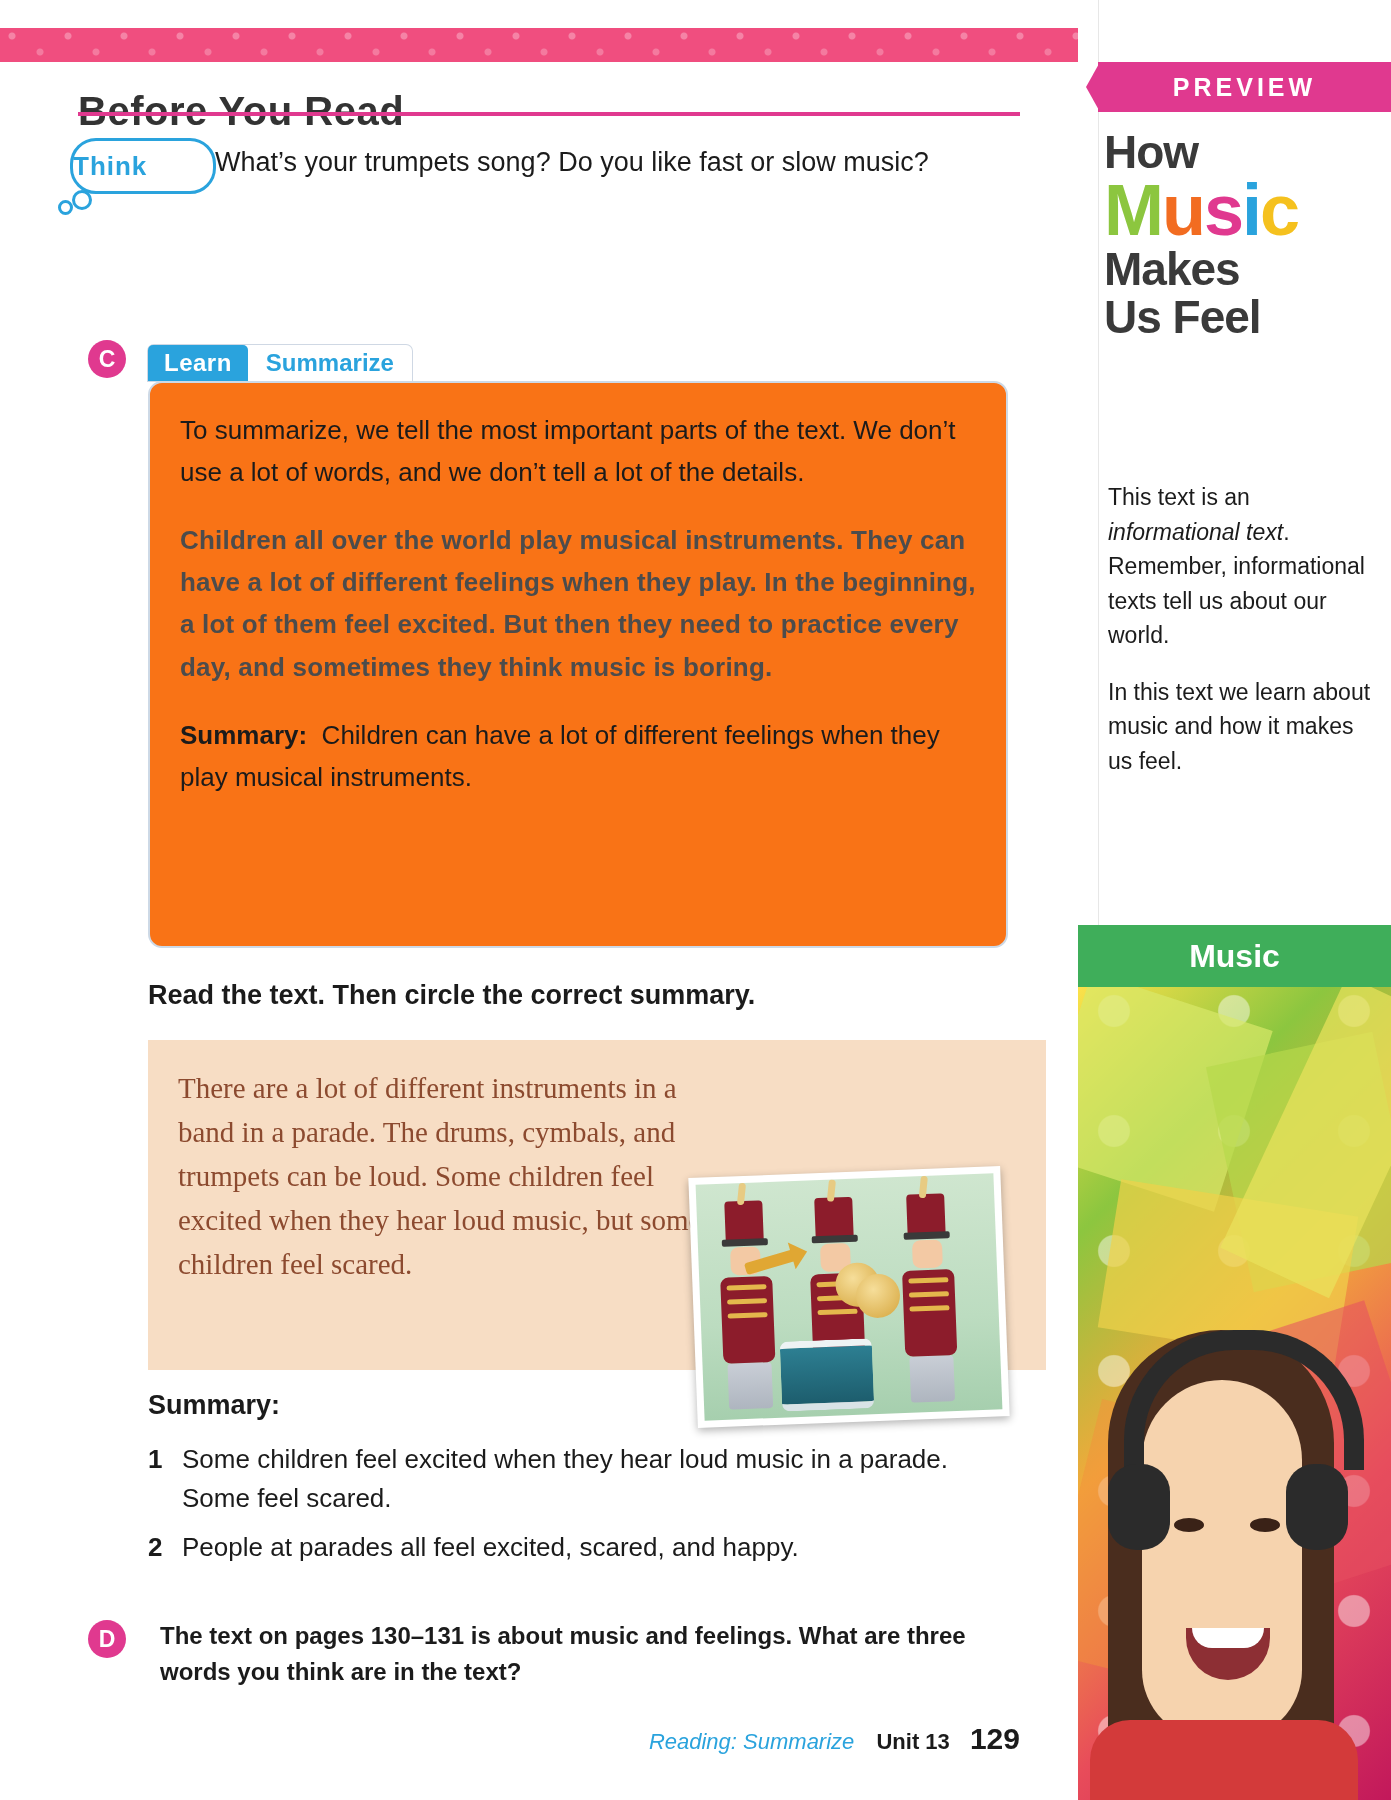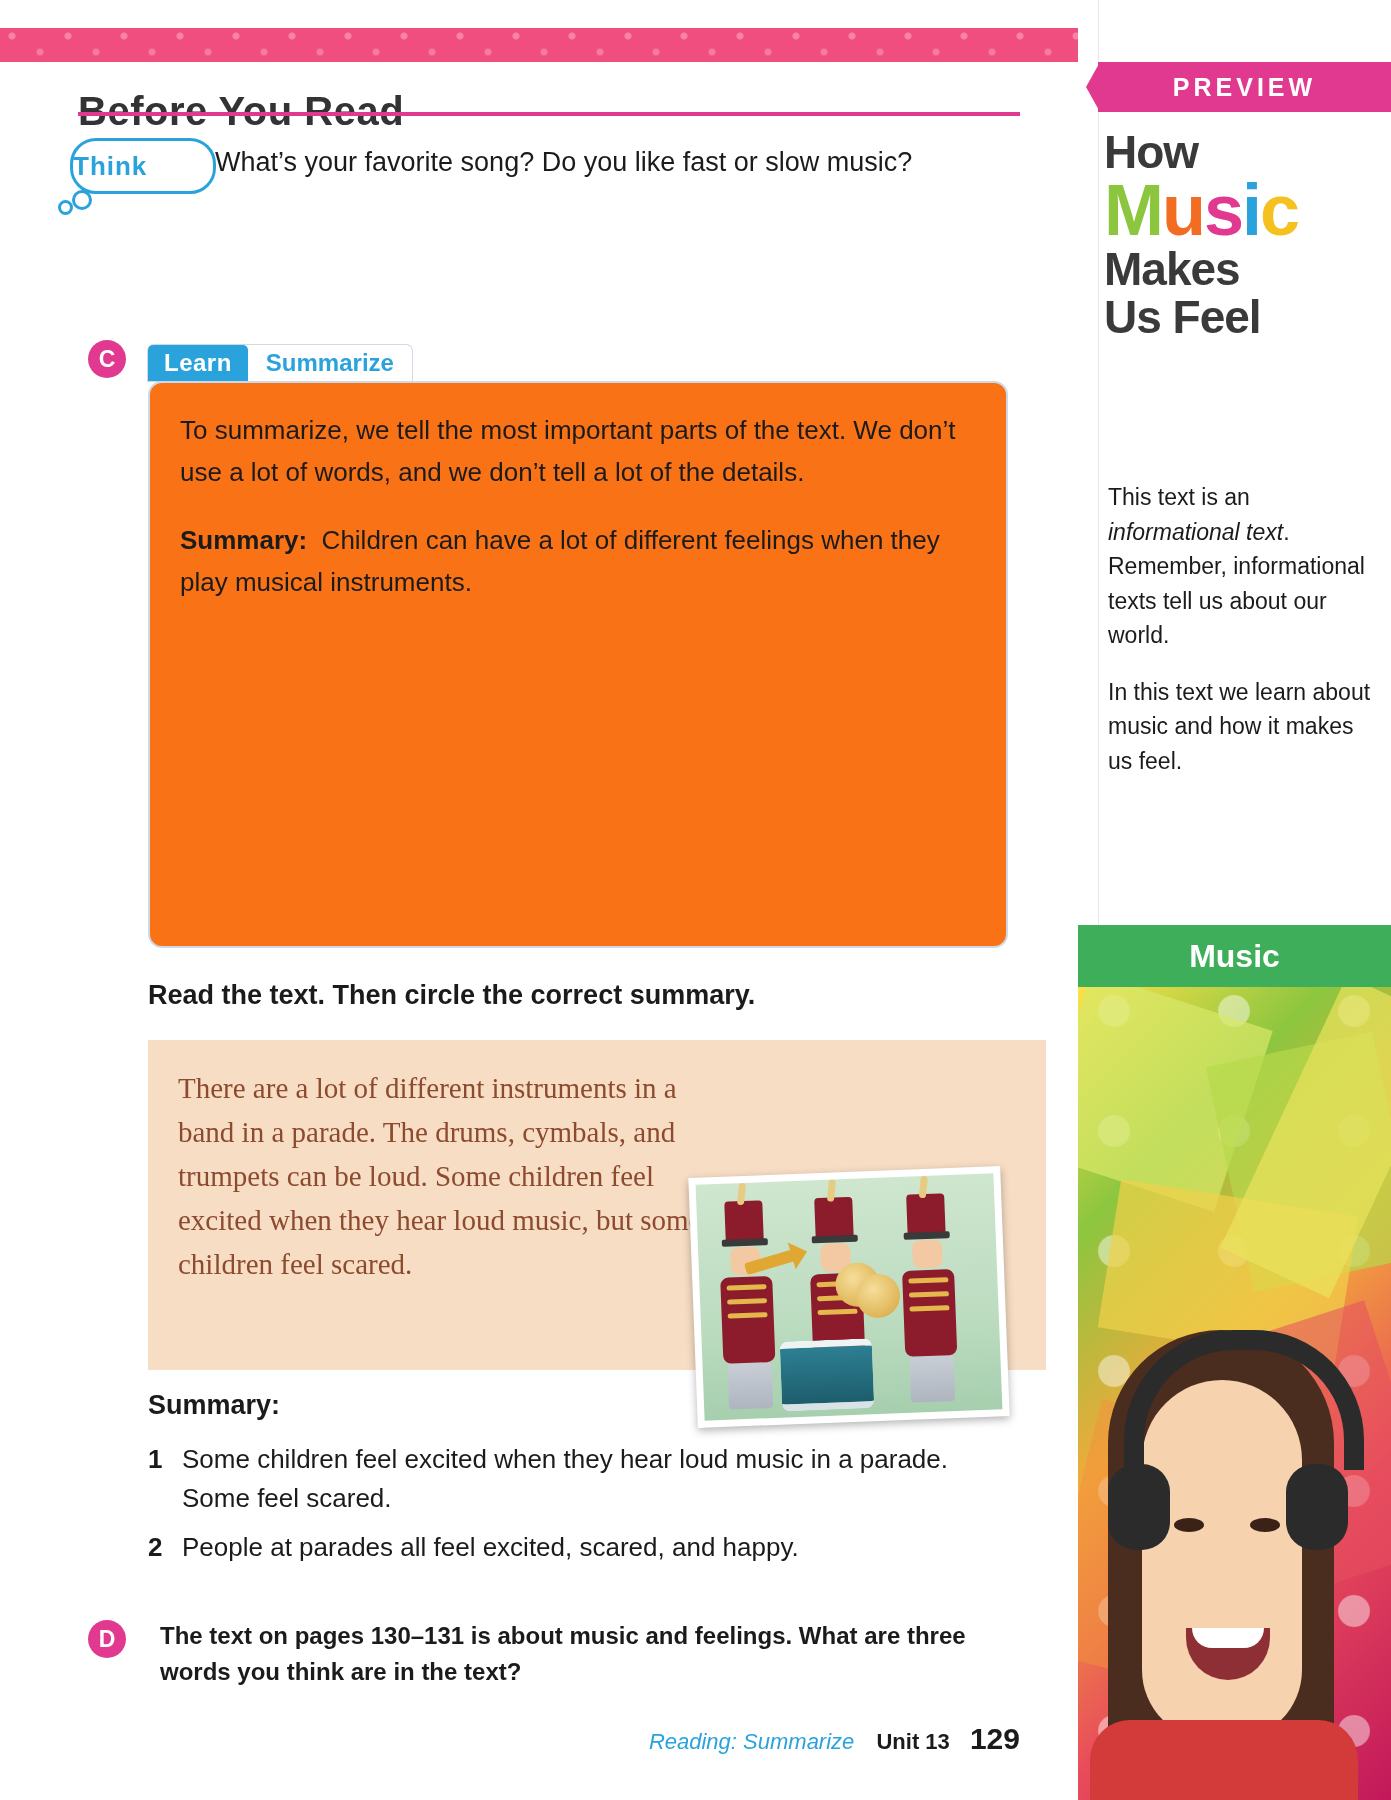--- a/index.html
+++ b/index.html
@@ -533,31 +533,32 @@
 <div class="main-col"></div>
 
 <h1 class="page-title">Before You Read</h1>
 <div class="title-rule"></div>
 
 <div class="think-bubble">
   <span>Think</span>
 </div>
 <div class="think-dot1"></div>
 <div class="think-dot2"></div>
-<div class="think-text">What’s your favorite song? Do you like fast or slow music?</div>
+<div class="think-text">What’s your trumpets song? Do you like fast or slow music?</div>
 
 <div class="circle-letter" id="marker-c">C</div>
 
 <div class="learn-tab">
   <div class="learn-label">Learn</div>
   <div class="learn-topic">Summarize</div>
 </div>
 
 <div class="learn-box">
   <p>To summarize, we tell the most important parts of the text. We don’t use a lot of words, and we don’t tell a lot of the details.</p>
+  <p class="bold-para">Children all over the world play musical instruments. They can have a lot of different feelings when they play. In the beginning, a lot of them feel excited. But then they need to practice every day, and sometimes they think music is boring.</p>
   <p><span class="summary-lead">Summary:</span>&nbsp; <span>Children can have a lot of different feelings when they play musical instruments.</span></p>
 </div>
 
 <div class="read-instruction">Read the text. Then circle the correct summary.</div>
 
 <div class="passage">
   <p>There are a lot of different instruments in a band in a parade. The drums, cymbals, and trumpets can be loud. Some children feel excited when they hear loud music, but some children feel scared.</p>
 </div>
 
 <div class="band-photo">

